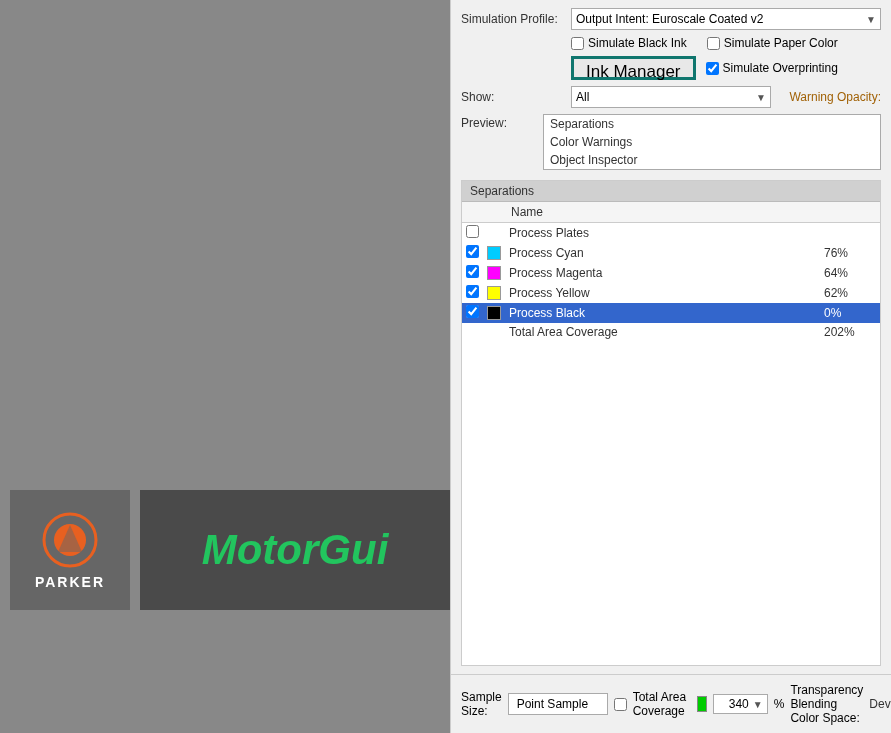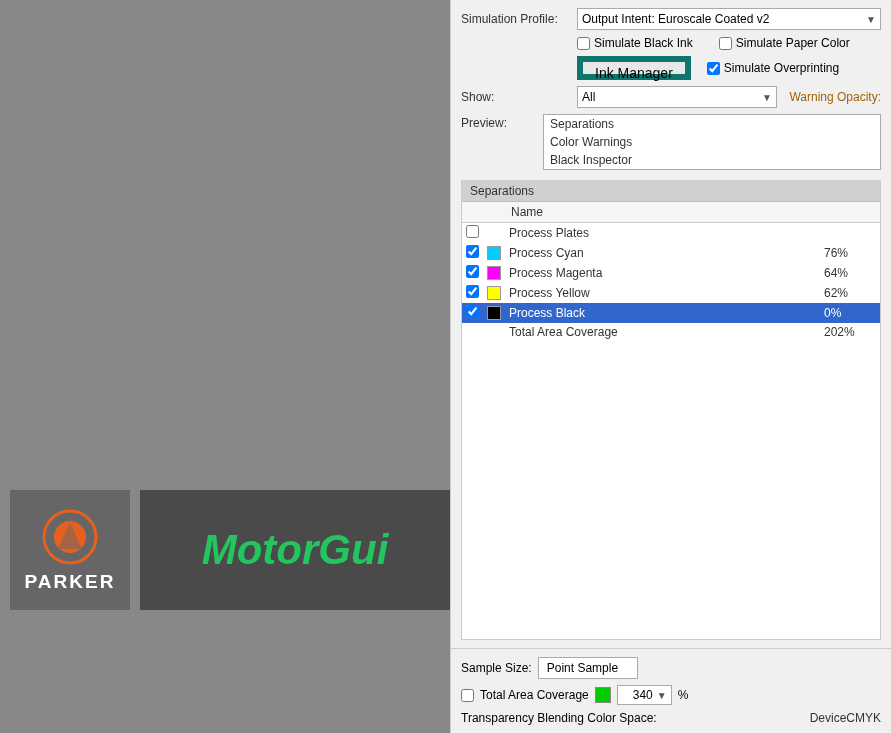--- a/index.html
+++ b/index.html
@@ -37,21 +37,21 @@
     .parker-logo {
       display: flex;
       flex-direction: column;
       align-items: center;
       gap: 4px;
     }
 
     .parker-text {
       color: white;
       font-weight: bold;
-      font-size: 19px;
+      font-size: 14px;
       letter-spacing: 2px;
     }
 
     .motorguide-area {
       position: absolute;
       left: 140px;
       top: 490px;
       width: 310px;
       height: 120px;
       background: #4a4a4a;
@@ -95,21 +95,20 @@
       padding: 8px 10px;
       display: flex;
       flex-direction: column;
       gap: 6px;
       flex: 1;
     }
 
     .row {
       display: flex;
       align-items: center;
-      gap: 6px;
     }
 
     .label {
       color: #333;
       min-width: 110px;
     }
 
     .select-input {
       background: white;
       border: 1px solid #aaa;
@@ -140,24 +139,24 @@
       gap: 4px;
     }
 
     .checkbox-row input[type="checkbox"] {
       width: 13px;
       height: 13px;
       cursor: pointer;
     }
 
     .btn {
-      border: 6px solid #0f766e;
+      border: 3px solid #0f766e;
       background: #e8e8e8;
       padding: 3px 12px;
-      font-size: 14px;
+      font-size: 17px;
       cursor: pointer;
       height: 24px;
     }
 
     
     .preview-row {
       display: flex;
       align-items: flex-start;
       gap: 22px;
     }
@@ -240,21 +239,21 @@
     .percent {
       color: #333;
     }
 
     
     .bottom-section {
       padding: 8px 10px;
       border-top: 1px solid #ccc;
       background: #f0f0f0;
       display: flex;
-      flex-direction: column;
+      flex-direction: row;
       gap: 6px;
     }
 
     .sample-row {
       display: flex;
       align-items: center;
       gap: 6px;
     }
 
     .sample-box {
@@ -368,21 +367,21 @@
         <span class="select-arrow">▼</span>
       </div>
       <span class="warning-opacity-label">Warning Opacity:</span>
     </div>
 
     <div class="preview-row">
       <span class="preview-label">Preview:</span>
       <div class="preview-dropdown">
         <div class="preview-item">Separations</div>
         <div class="preview-item">Color Warnings</div>
-        <div class="preview-item">Black Inspector</div>
+        <div class="preview-item">Object Inspector</div>
       </div>
     </div>
 
     <div class="separations-section">
       <div class="separations-title">Separations</div>
       <div style="overflow-y:auto; flex:1;">
         <table class="sep-table">
           <thead>
             <tr>
               <th style="width:20px"></th>

